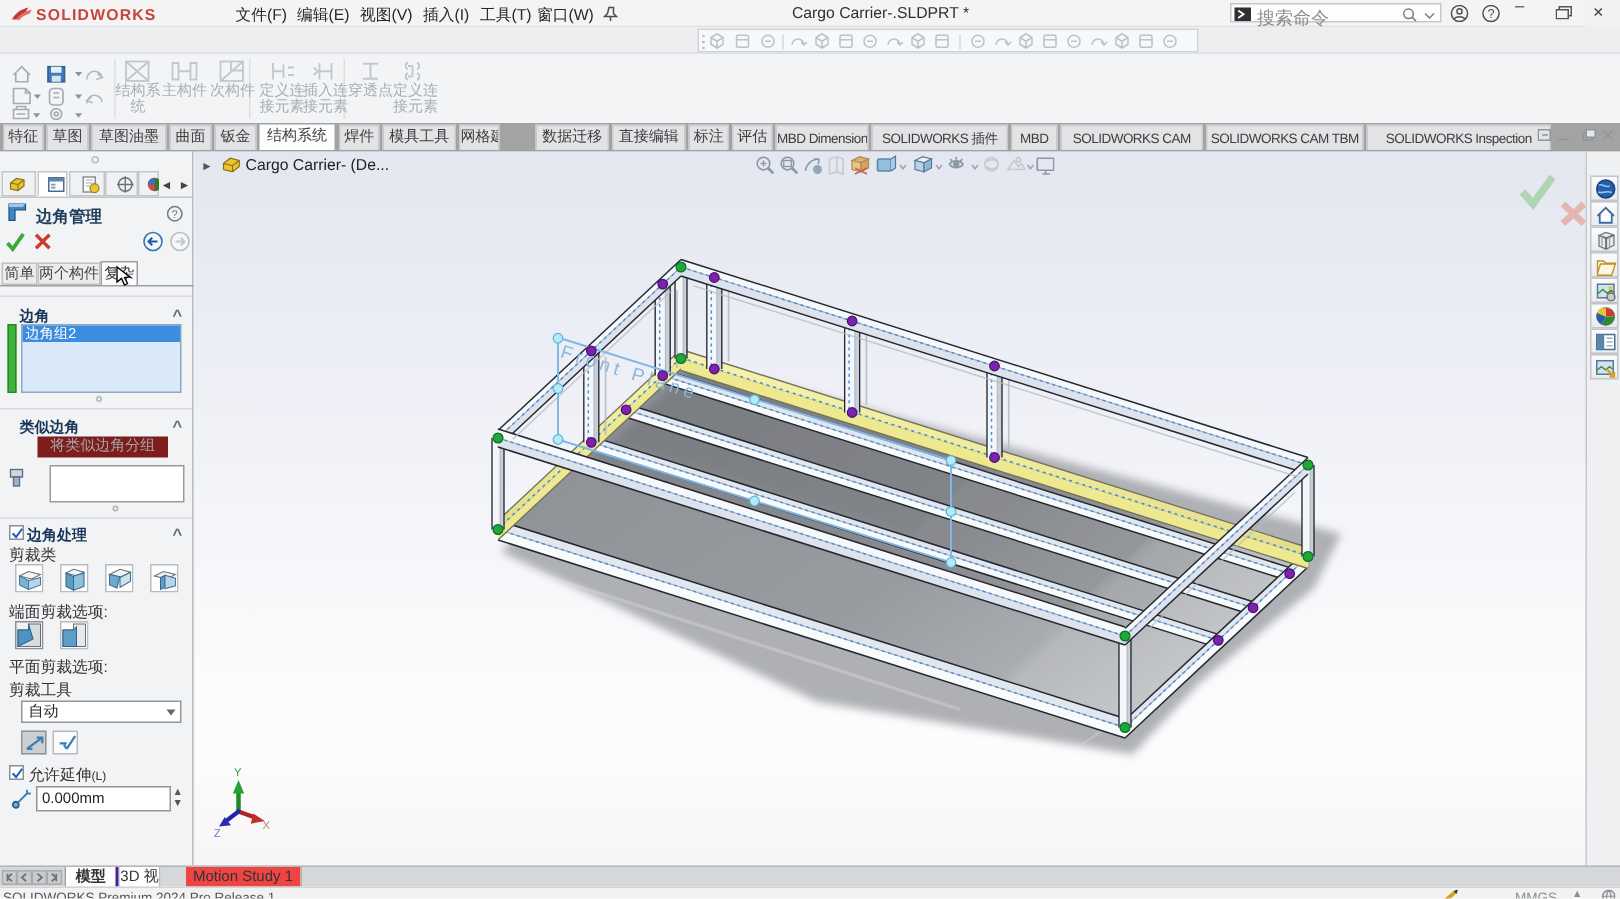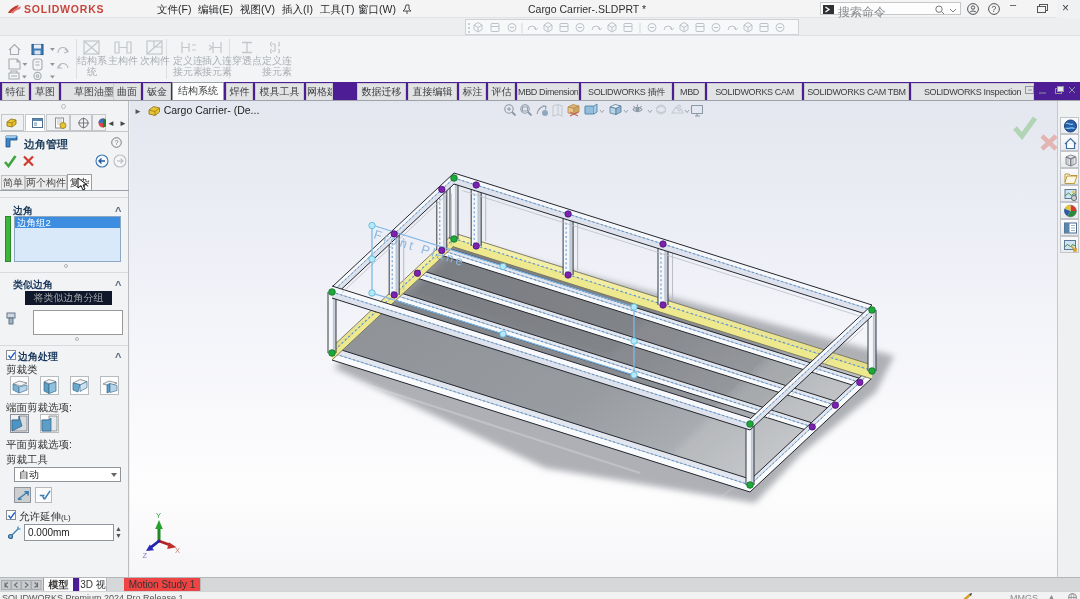--- a/index.html
+++ b/index.html
@@ -20,21 +20,21 @@
 #row2{position:absolute;left:0;top:18px;width:1080px;height:18px;background:#eceef0;border-bottom:1px solid #dddfe2}
 #strip{position:absolute;left:465px;top:1px;width:334px;height:16px;background:#f7f8f9;border:1px solid #cfd2d6}
 
 
 #ribbon{position:absolute;left:0;top:36px;width:1080px;height:46px;background:#f3f4f5}
 .ribsep{position:absolute;top:3px;height:40px;width:1px;background:#dcdee1}
 .ribbtn{position:absolute;text-align:center;color:#a9adb3;font-size:10px;line-height:10.5px}
 .qai{position:absolute}
 
 
-#tabbar{position:absolute;left:0;top:82px;width:1080px;height:19px;background:#4c1d95;border-bottom:1px solid #9ea3a8;font-size:10px;color:#3c3e40}
+#tabbar{position:absolute;left:0;top:82px;width:1080px;height:19px;background:#a3a3a3;border-bottom:1px solid #9ea3a8;font-size:10px;color:#3c3e40}
 .cmtab.en{font-size:9px;letter-spacing:-0.35px}
 .cmtab{position:absolute;top:1px;height:17px;line-height:16px;text-align:center;background:#e2e3e5;border:1px solid #c8cacd;border-bottom:none;overflow:hidden;white-space:nowrap}
 .cmtab.active{background:#fdfdfd;border-color:#9ea3a8;top:0;height:18px;z-index:2}
 
 
 #main{position:absolute;left:0;top:101px;width:1080px;height:476px}
 #pmpanel{position:absolute;left:0;top:0;width:129px;height:476px;background:#f2f3f4;border-right:1px solid #b9bcbf;font-size:10.5px;color:#333}
 #viewport{position:absolute;left:130px;top:0;width:927px;height:476px;overflow:hidden;
  background:linear-gradient(180deg,#e5e7f0 0%,#e9ebf3 16%,#f1f2f8 40%,#fafafc 68%,#fdfdfe 82%,#f6f6f8 100%)}
 #taskpane{position:absolute;left:1057px;top:0;width:23px;height:476px;background:#eff0f2;border-left:1px solid #c6c9cc}
@@ -205,21 +205,21 @@
 <svg class="abs" style="left:265px;top:3px" width="24" height="17" viewBox="0 0 24 17">
         <g stroke="#c3c7cc" fill="none" stroke-width="1.2">
           <path d="M7 3 c-2 0 -2 4 0 4 M7 10 c-2 0 -2 4 0 4 M7 5 h3 M7 12 h3 M13 3 c2 0 2 4 0 4 M13 10 c2 0 2 4 0 4 M10 5 v7"></path>
         </g>
       </svg>
       <div class="ribbtn" style="left:253px;top:20px;width:48px">定义连<br>接元素</div>
 </div>
 <div id="tabbar">
 <div class="cmtab" style="left:2px;width:27px">特征</div>
 <div class="cmtab" style="left:31px;width:28px">草图</div>
-<div class="cmtab" style="left:61px;width:66px">草图油墨</div>
+<div class="cmtab" style="left:61px;width:50px">草图油墨</div>
 <div class="cmtab" style="left:113px;width:28px">曲面</div>
 <div class="cmtab" style="left:143px;width:28px">钣金</div>
 <div class="cmtab active" style="left:172px;width:52px">结构系统</div>
 <div class="cmtab" style="left:226px;width:27px">焊件</div>
 <div class="cmtab" style="left:255px;width:49px">模具工具</div>
 <div class="cmtab" style="left:306px;width:27px">网格建模</div>
 <div class="cmtab" style="left:357px;width:49px">数据迁移</div>
 <div class="cmtab" style="left:408px;width:49px">直接编辑</div>
 <div class="cmtab" style="left:459px;width:27px">标注</div>
 <div class="cmtab" style="left:488px;width:27px">评估</div>
@@ -305,21 +305,21 @@
 <div class="sechdr" style="top:103px">边角</div>
 <div class="chev" style="top:104px">^</div>
 <div class="abs" style="left:5px;top:115px;width:6px;height:46px;background:#3db53d;border:1px solid #2a8a2a"></div>
 <div class="abs" style="left:14px;top:115px;width:107px;height:46px;background:#d9e9fa;border:1px solid #8fa8c2">
           <div style="position:absolute;left:0;top:0;width:105px;height:11px;background:#3c8ce0;color:#fff;font-size:9.5px;line-height:11px;padding-left:2px;overflow:hidden">边角组2</div>
         </div>
 <div class="abs" style="left:64px;top:163px;width:4px;height:4px;border:1px solid #b0b4b8;border-radius:50%"></div>
 <div class="pmdiv" style="top:171px"></div>
 <div class="sechdr" style="top:177px">类似边角</div>
 <div class="chev" style="top:178px">^</div>
-<div class="abs" style="left:25px;top:190px;width:87px;height:14px;background:#0f172a;color:#a2a5a9;font-size:10px;text-align:center;line-height:13px;overflow:hidden">将类似边角分组</div>
+<div class="abs" style="left:25px;top:190px;width:87px;height:14px;background:#7f1d1d;color:#a2a5a9;font-size:10px;text-align:center;line-height:13px;overflow:hidden">将类似边角分组</div>
 <svg class="abs" style="left:6px;top:210px" width="14" height="14" viewBox="0 0 14 14">
 <g stroke="#5a6b7d" fill="#cfd8e2" stroke-width="0.9">
             <rect x="1" y="2" width="8" height="5"></rect>
             <rect x="3" y="7" width="4" height="6" fill="#9fb4c8"></rect>
           </g>
         </svg>
 <div class="abs" style="left:33px;top:209px;width:90px;height:25px;background:#fff;border:1px solid #949921;border-color:#999"></div>
 <div class="abs" style="left:75px;top:236px;width:4px;height:4px;border:1px solid #b0b4b8;border-radius:50%"></div>
 <div class="pmdiv" style="top:244px"></div>
 <div class="cbx" style="left:6px;top:249px">
@@ -714,21 +714,21 @@
           <rect x="0.5" y="0.5" width="9.5" height="9" fill="#c9cbce" stroke="#a8abaf"></rect>
           <path d="M7 2.5 L4 5 l3 2.5 M4 2.5 v5" transform="translate(0,0)"></path>
           <rect x="10.5" y="0.5" width="9.5" height="9" fill="#c9cbce" stroke="#a8abaf"></rect>
           <path d="M16.5 2.5 L13.5 5 l3 2.5"></path>
           <rect x="20.5" y="0.5" width="9.5" height="9" fill="#c9cbce" stroke="#a8abaf"></rect>
           <path d="M24 2.5 L27 5 l-3 2.5"></path>
           <rect x="30.5" y="0.5" width="9.5" height="9" fill="#c9cbce" stroke="#a8abaf"></rect>
           <path d="M33.5 2.5 L36.5 5 l-3 2.5 M36.5 2.5 v5"></path>
         </g>
       </svg>
-<div class="btab" style="left:43px;width:36px;background:#fdfdfd;border-right:6px solid #4c1d95;border-left:1px solid #9aa0a5;font-weight:bold">模型</div>
+<div class="btab" style="left:43px;width:36px;background:#fdfdfd;border-right:2px solid #4c1d95;border-left:1px solid #9aa0a5;font-weight:bold">模型</div>
 <div class="btab" style="left:80px;width:27px;background:#ffffff">3D 视图</div>
 <div class="btab" style="left:124px;width:77px;background:#ef4444">Motion Study 1</div>
 </div>
 <div id="statusbar">
       <span style="position:absolute;left:2px;top:1px">SOLIDWORKS Premium 2024 Pro Release 1</span>
 <svg class="abs" style="left:961px;top:1px" width="12" height="8" viewBox="0 0 12 8">
         <path d="M1 7 L8 1 l2 1.5 L4 8 Z" fill="#d8a020"></path>
         <path d="M8 1 l3 -1 l-1 3 Z" fill="#333"></path>
       </svg>
 <span style="position:absolute;left:1010px;top:1px;color:#8a8e92">MMGS</span>

